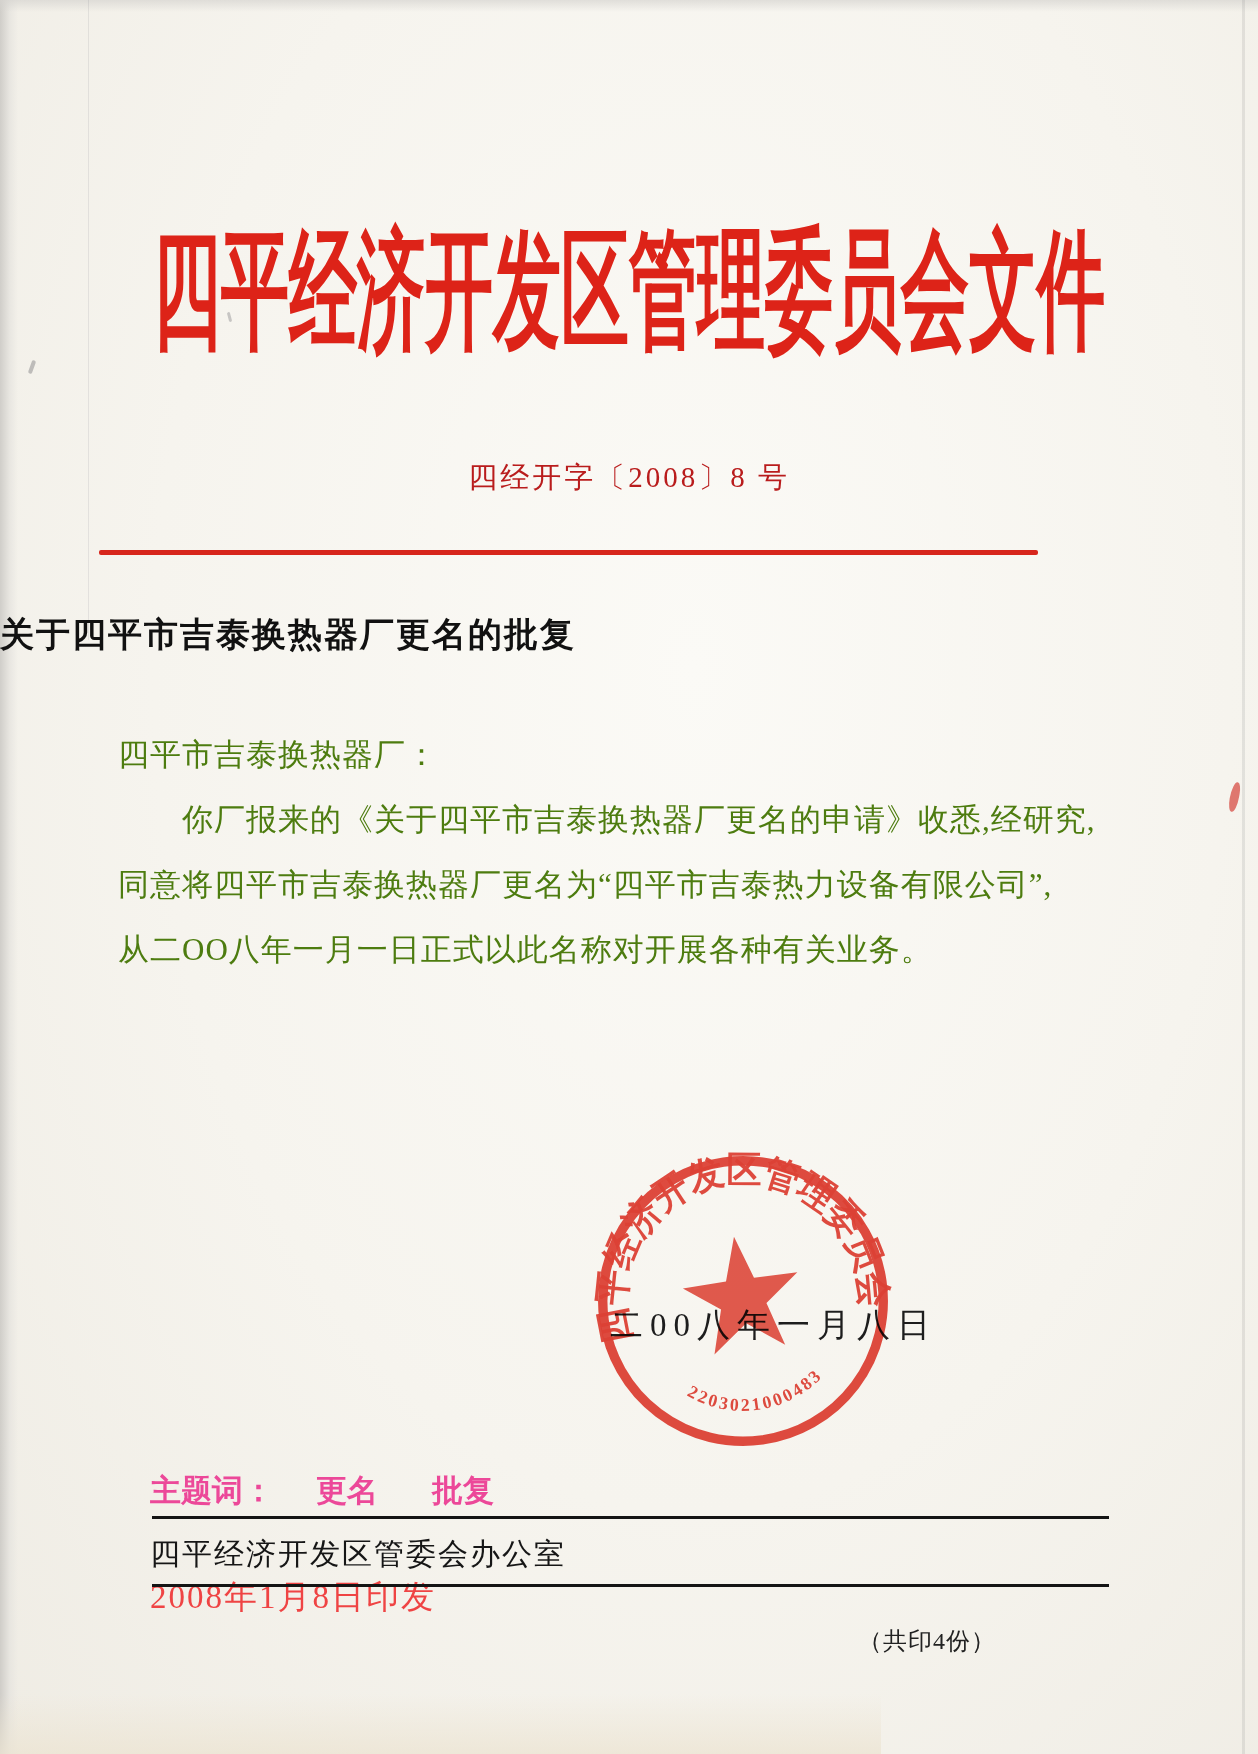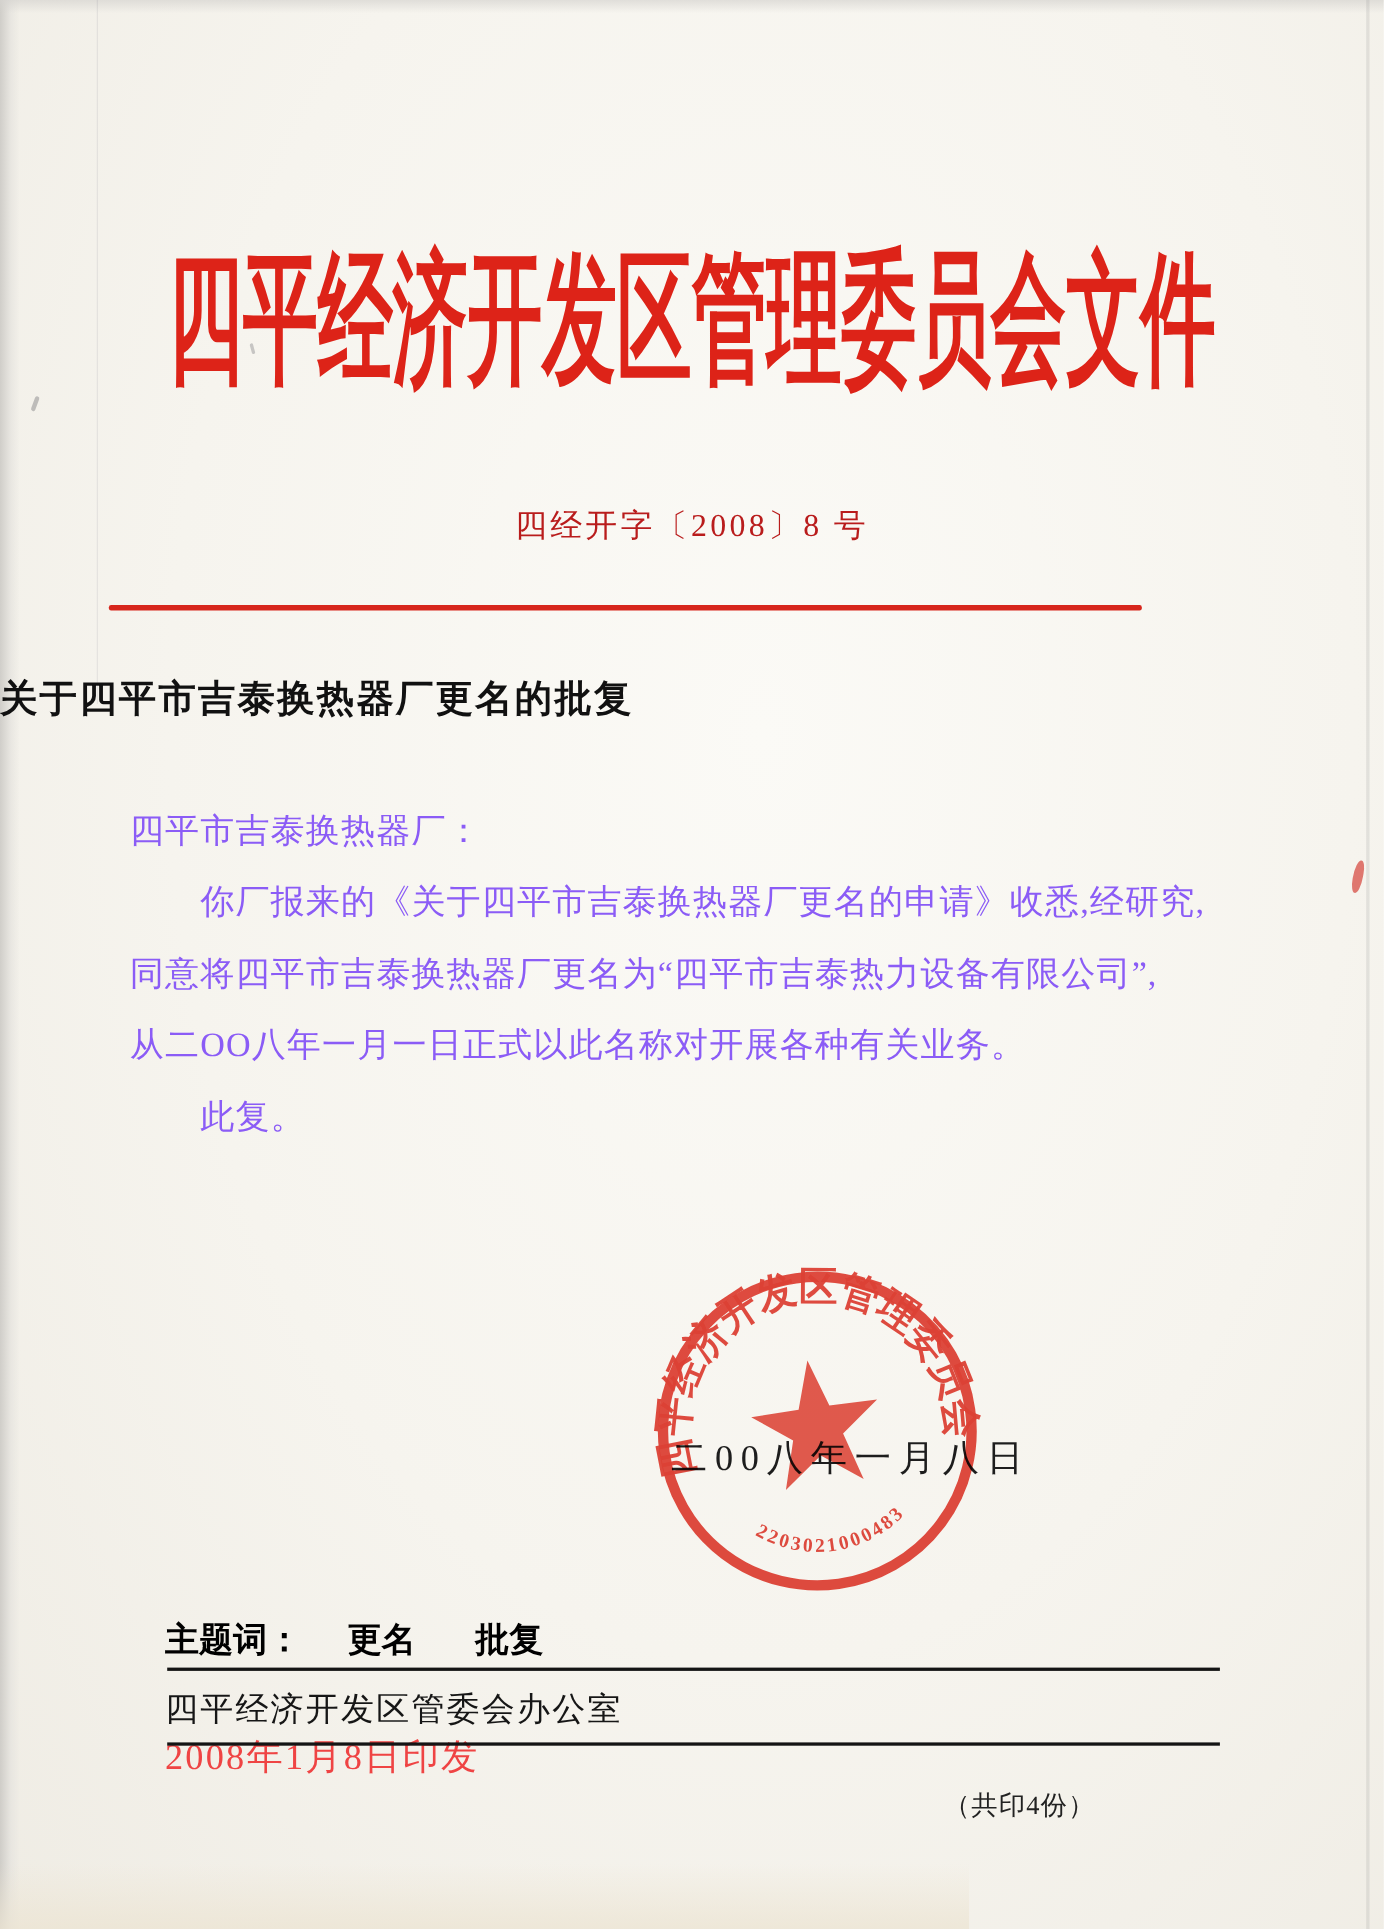--- a/index.html
+++ b/index.html
@@ -30,34 +30,34 @@
   .org-title{display:inline-block;transform:scaleY(1.92);transform-origin:top center;
     font-size:68px;font-weight:bold;letter-spacing:0px;white-space:nowrap;}
   .doc-number{left:0;top:458px;width:100%;text-align:center;
     font-size:29px;letter-spacing:3px;color:#b91c1c;}
   .red-rule{left:99px;top:550px;width:939px;height:5px;background:#d7261c;border-radius:2px;}
 
   
   .doc-title{left:0;top:612px;width:100%;text-align:left;
     font-family:"Liberation Sans","DejaVu Sans",sans-serif;
     font-weight:700;font-size:34px;letter-spacing:2px;color:#111;}
-  .body-block{left:118px;top:722px;width:950px;font-size:31px;letter-spacing:1px;color:#8b5cf6;}
+  .body-block{left:118px;top:722px;width:950px;font-size:31px;letter-spacing:1px;color:#4d7c0f;}
   .body-line{height:65px;line-height:65px;white-space:nowrap;}
   .indent{padding-left:64px;}
   .date-line{left:598px;top:1303px;font-size:33px;letter-spacing:7px;color:#1d1d1d;margin-left:12px;}
 
   
   .seal{left:586px;top:1144px;width:314px;height:314px;
     transform:rotate(-8deg);mix-blend-mode:multiply;opacity:.92;}
   .seal text{font-family:"Liberation Serif","DejaVu Serif",serif;}
 
   
   .subject-row{left:150px;top:1470px;
     font-family:"Liberation Sans","DejaVu Sans",sans-serif;
-    font-weight:700;font-size:31px;color:#000000;white-space:nowrap;}
+    font-weight:700;font-size:31px;color:#ec4899;white-space:nowrap;}
   .subject-row .term0{margin-left:42px;}
   .subject-row .term1{margin-left:54px;}
   .fline{left:152px;width:957px;height:3px;background:#141414;}
   .fline1{top:1516px;}
   .fline2{top:1584px;}
   .office-row{left:150px;top:1534px;width:959px;display:flex;
     justify-content:space-between;align-items:baseline;flex-direction:column;}
   .office-name{font-size:30px;letter-spacing:2px;color:#161616;}
   .print-date{font-size:33px;letter-spacing:2px;color:#ef4444;}
   .copies{left:858px;top:1625px;font-size:24px;letter-spacing:1px;color:#222;}
@@ -82,21 +82,20 @@
 
 <div class="abs red-rule"></div>
 
 <div class="abs doc-title">关于四平市吉泰换热器厂更名的批复</div>
 
 <div class="abs body-block">
   <div class="body-line">四平市吉泰换热器厂：</div>
   <div class="body-line indent">你厂报来的《关于四平市吉泰换热器厂更名的申请》收悉,经研究,</div>
   <div class="body-line">同意将四平市吉泰换热器厂更名为“四平市吉泰热力设备有限公司”,</div>
   <div class="body-line">从二OO八年一月一日正式以此名称对开展各种有关业务。</div>
-  <div class="body-line indent">此复。</div>
 </div>
 
 <div class="abs date-line">二00八年一月八日</div>
 
 <svg class="abs seal" viewBox="0 0 300 300">
   <defs>
     <path id="sealArc" d="M 44,189 A 113,113 0 1 1 256,189" fill="none"></path>
     <path id="numArc" d="M 66,213 A 105,105 0 0 0 234,213" fill="none"></path>
   </defs>
   <circle cx="150" cy="150" r="134" fill="none" stroke="#e13427" stroke-width="9" stroke-opacity="0.95"></circle>

